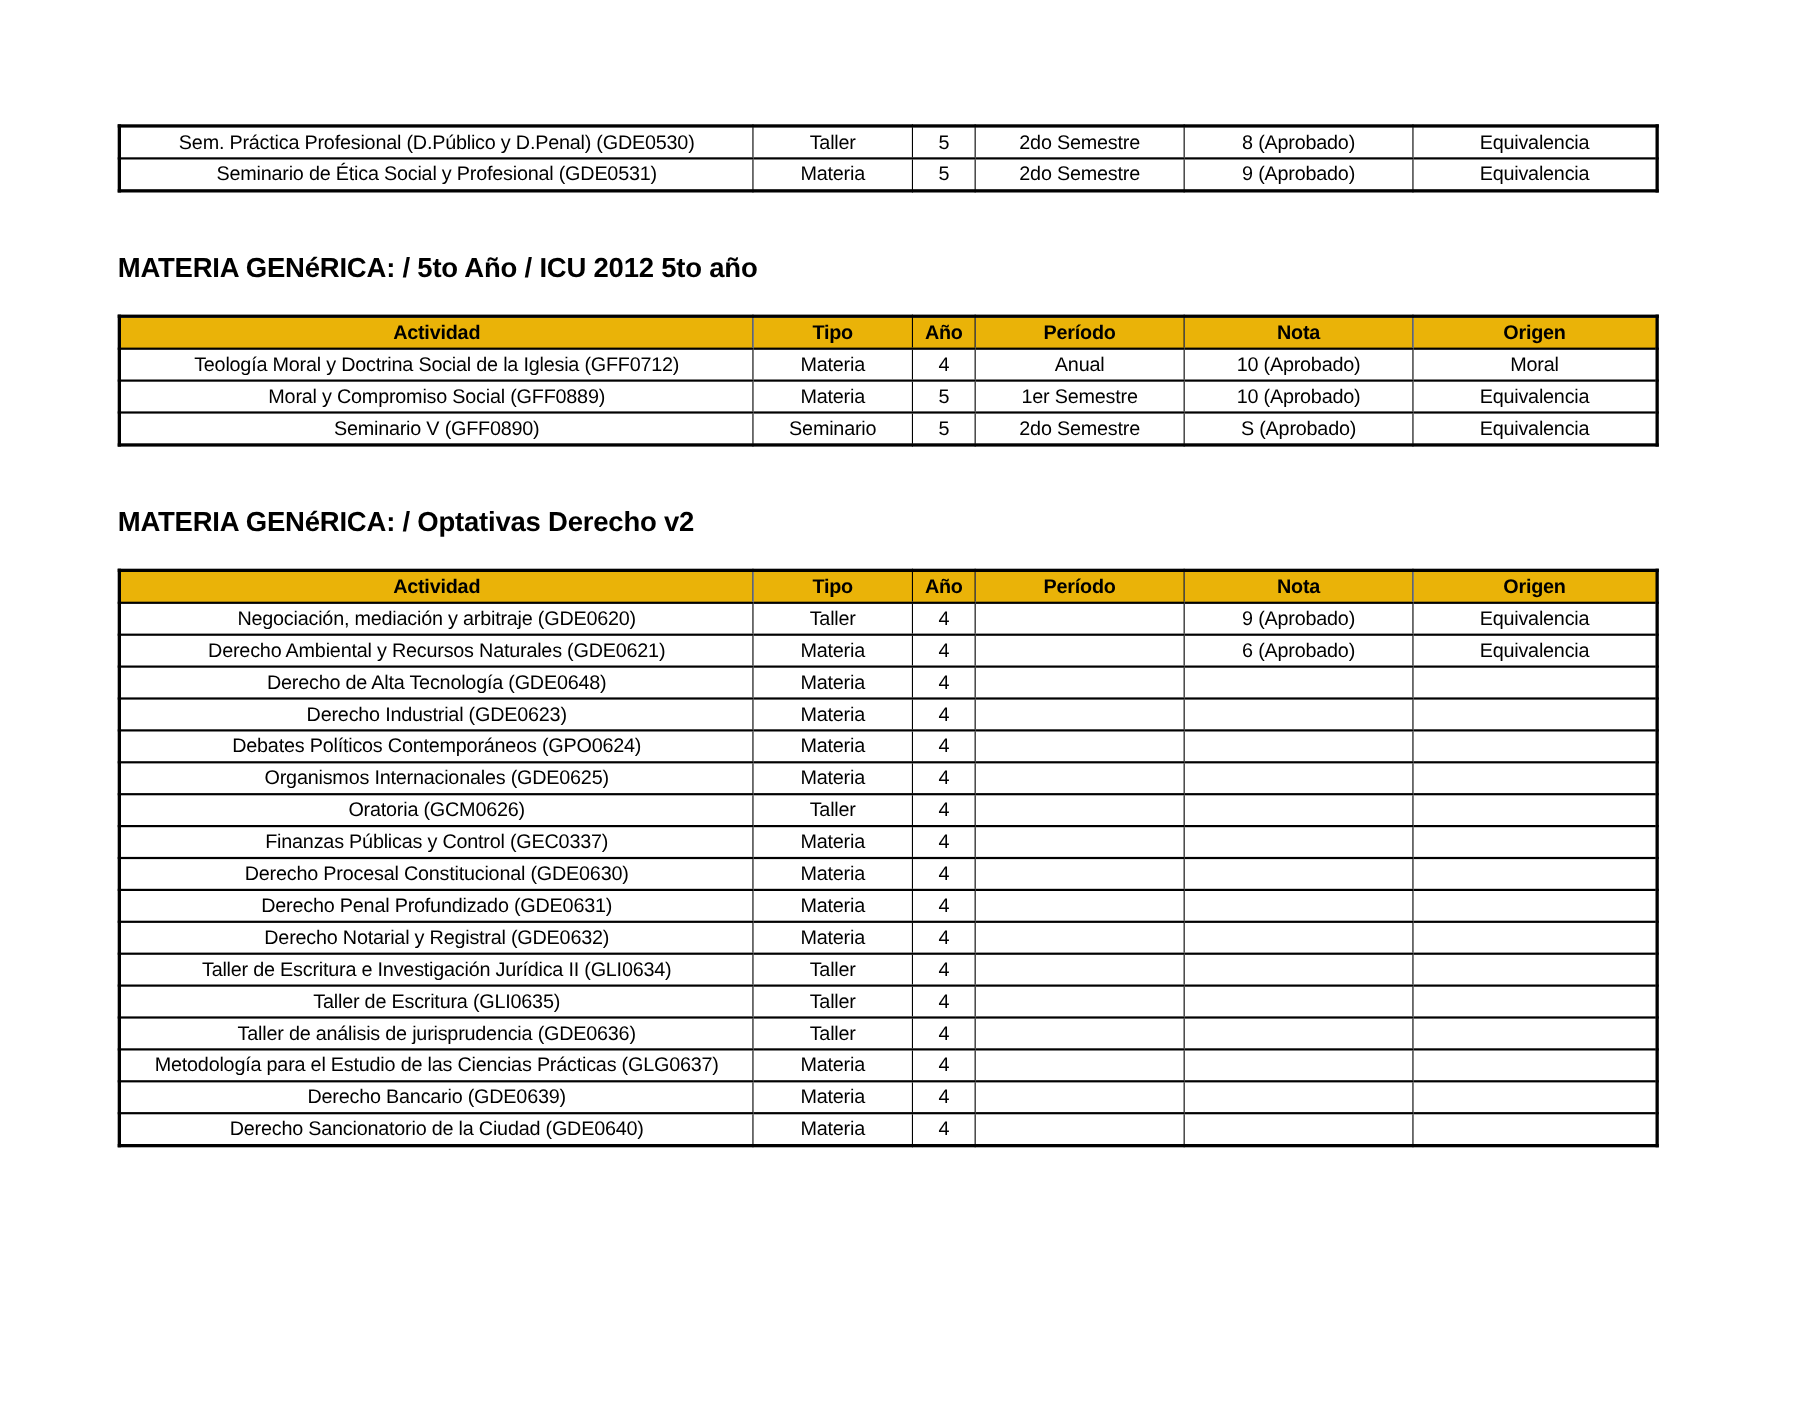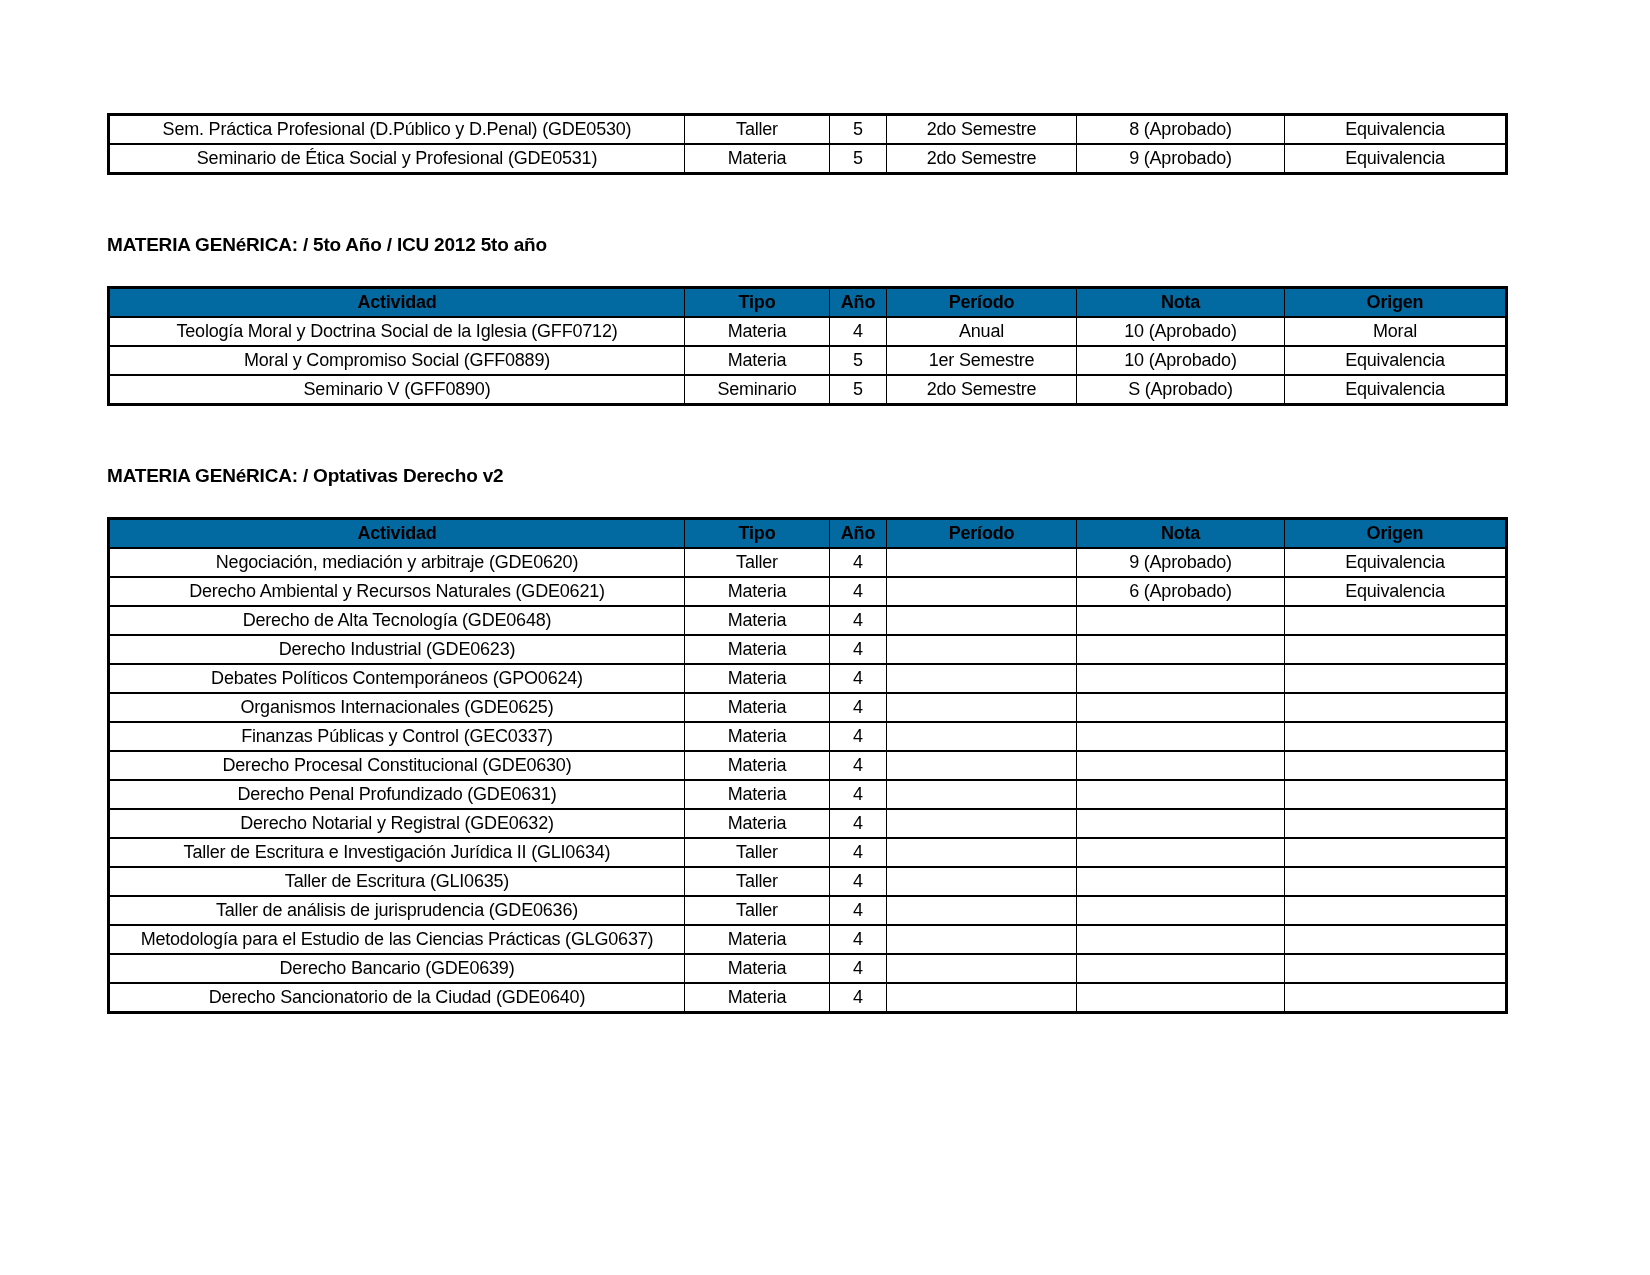--- a/index.html
+++ b/index.html
@@ -14,21 +14,21 @@
     color: #000000;
     overflow: hidden;
   }
   .page {
     box-sizing: border-box;
     width: 1440px;
     height: 1275px;
     padding: 113px 0 0 107px;
   }
   .section-heading {
-    font-size: 19px;
+    font-size: 25px;
     font-weight: bold;
     letter-spacing: -0.2px;
     margin: 58px 0 30px 0;
     line-height: 23px;
   }
   table.grid {
     border-collapse: collapse;
     table-layout: fixed;
     width: 1398px;
     border: 3px solid #000000;
@@ -41,21 +41,21 @@
     padding: 0 3px;
     text-align: center;
     vertical-align: middle;
     font-size: 18px;
     line-height: 1.1;
     white-space: nowrap;
     overflow: hidden;
     letter-spacing: -0.2px;
   }
   table.grid thead th {
-    background: #0369a1;
+    background: #eab308;
     font-weight: bold;
     margin-top: 11px;
   }
   .col-actividad { width: 576px; }
   .col-tipo      { width: 145px; }
   .col-ano       { width: 57px;  }
   .col-periodo   { width: 190px; }
   .col-nota      { width: 208px; }
   .col-origen    { width: 222px; }
 </style>
@@ -211,20 +211,28 @@
             </tr>
             <tr>
               <td>Organismos Internacionales (GDE0625)</td>
               <td>Materia</td>
               <td>4</td>
               <td></td>
               <td></td>
               <td></td>
             </tr>
             <tr>
+              <td>Oratoria (GCM0626)</td>
+              <td>Taller</td>
+              <td>4</td>
+              <td></td>
+              <td></td>
+              <td></td>
+            </tr>
+            <tr>
               <td>Finanzas Públicas y Control (GEC0337)</td>
               <td>Materia</td>
               <td>4</td>
               <td></td>
               <td></td>
               <td></td>
             </tr>
             <tr>
               <td>Derecho Procesal Constitucional (GDE0630)</td>
               <td>Materia</td>

